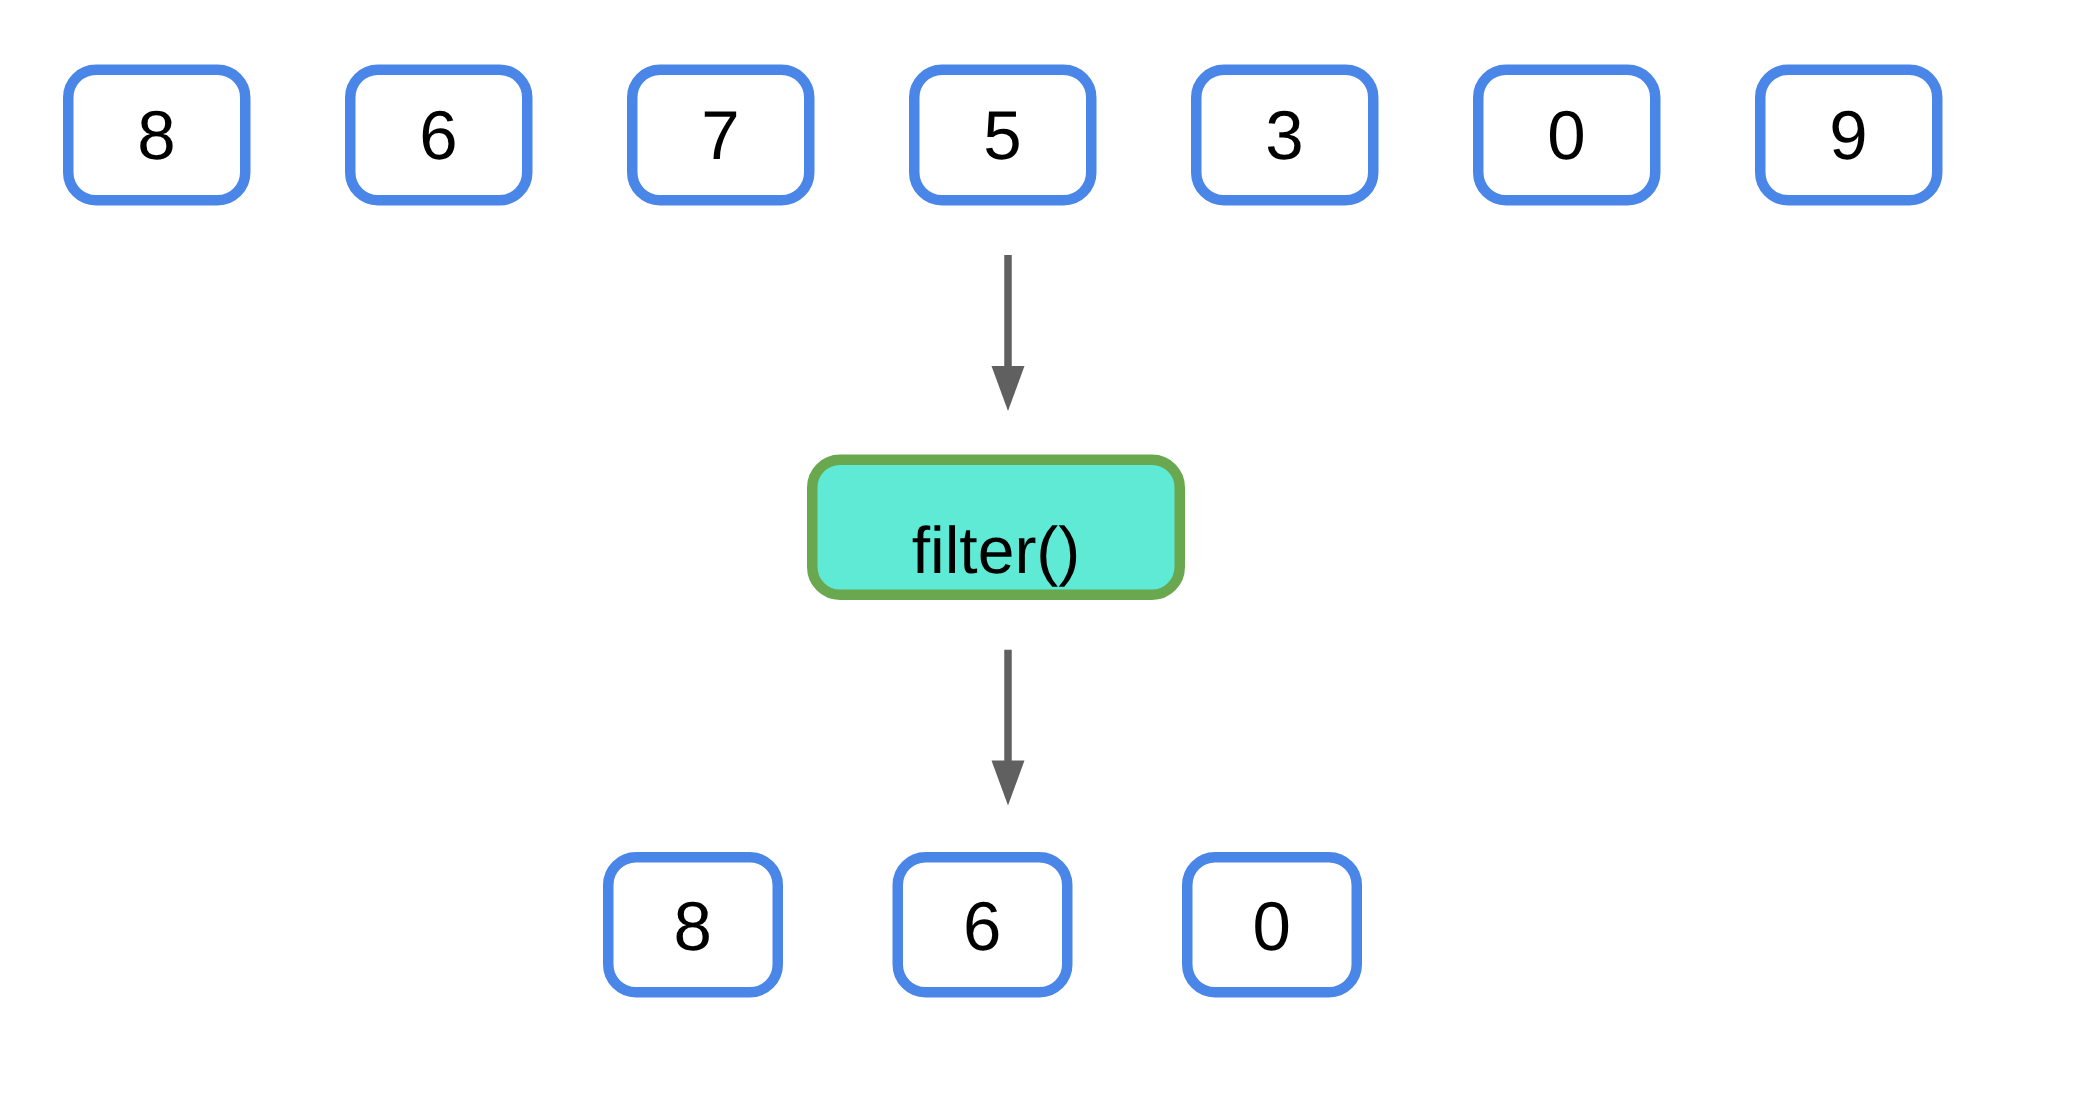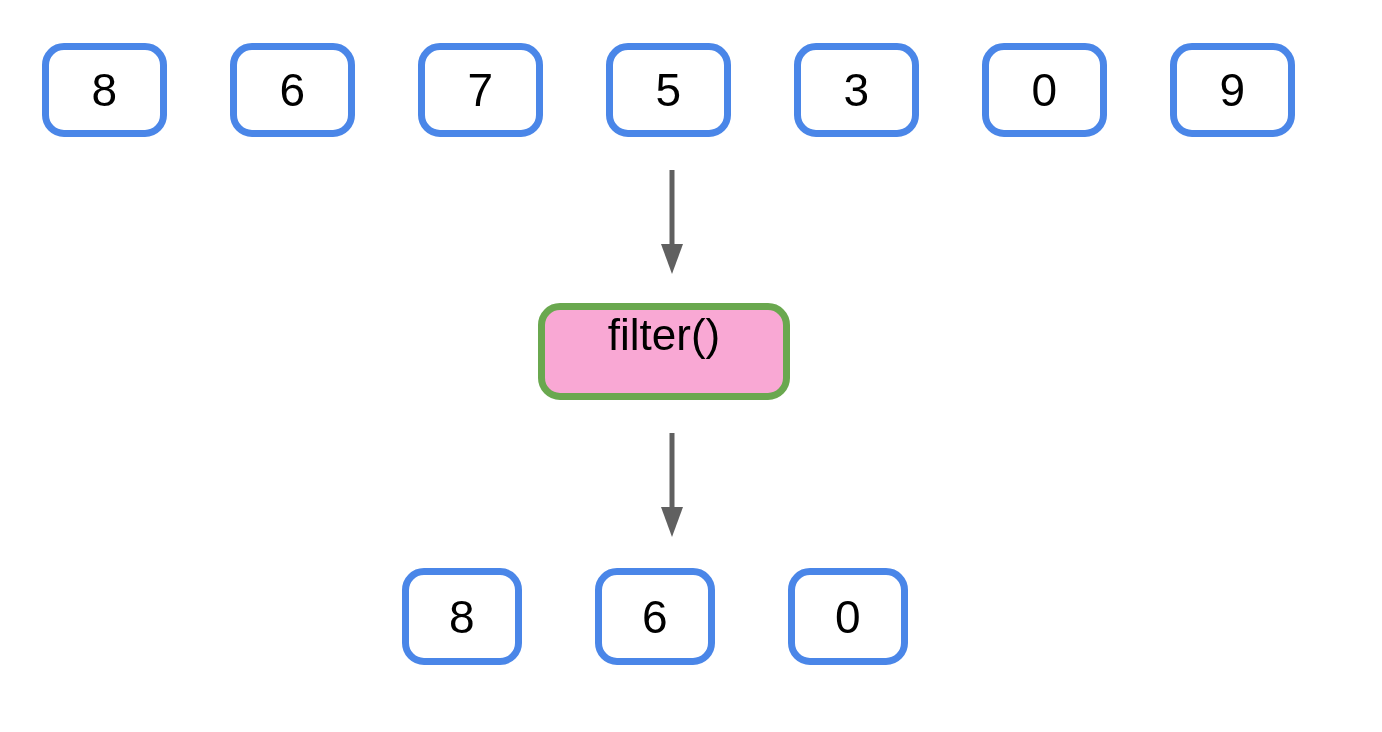--- a/index.html
+++ b/index.html
@@ -50,25 +50,25 @@
     width: 120px;
     height: 97px;
   }
   .func-box {
     position: absolute;
     box-sizing: border-box;
     left: 538px;
     top: 303px;
     width: 252px;
     height: 97px;
-    background: #f9a8d4;
+    background: #5eead4;
     border: 7px solid #6aa84f;
     border-radius: 22px;
     display: flex;
-    align-items: flex-start;
+    align-items: flex-end;
     justify-content: center;
     font-size: 44px;
     font-weight: 500;
     color: #000000;
   }
   .arrow {
     position: absolute;
     left: 660px;
     width: 24px;
     height: 104px;

